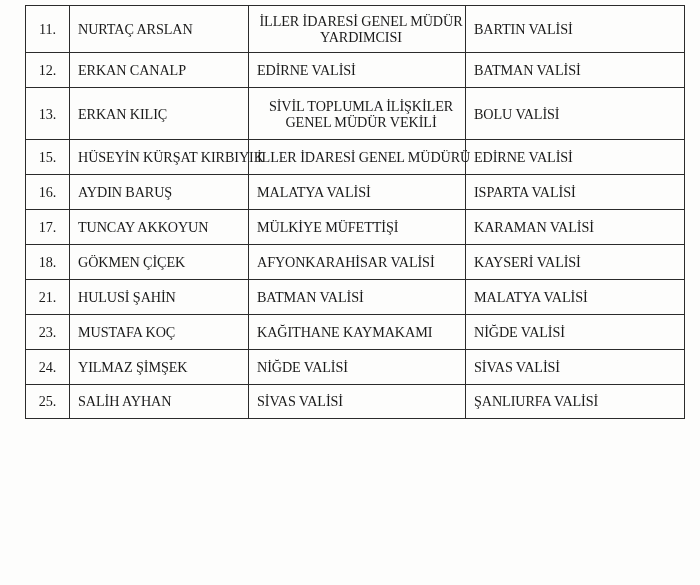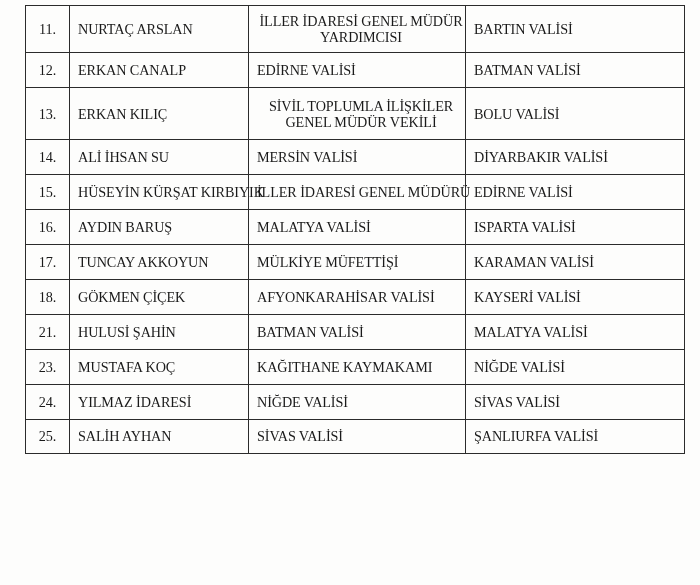--- a/index.html
+++ b/index.html
@@ -73,26 +73,20 @@
         <td class="col-old">EDİRNE VALİSİ</td>
         <td class="col-new">BATMAN VALİSİ</td>
       </tr>
       <tr class="h53">
         <td class="col-no">13.</td>
         <td class="col-name">ERKAN KILIÇ</td>
         <td class="col-old wrap">SİVİL TOPLUMLA İLİŞKİLER GENEL MÜDÜR VEKİLİ</td>
         <td class="col-new">BOLU VALİSİ</td>
       </tr>
       <tr class="h36">
-        <td class="col-no">14.</td>
-        <td class="col-name">ALİ İHSAN SU</td>
-        <td class="col-old">MERSİN VALİSİ</td>
-        <td class="col-new">DİYARBAKIR VALİSİ</td>
-      </tr>
-      <tr class="h36">
         <td class="col-no">15.</td>
         <td class="col-name">HÜSEYİN KÜRŞAT KIRBIYIK</td>
         <td class="col-old">İLLER İDARESİ GENEL MÜDÜRÜ</td>
         <td class="col-new">EDİRNE VALİSİ</td>
       </tr>
       <tr class="h36">
         <td class="col-no">16.</td>
         <td class="col-name">AYDIN BARUŞ</td>
         <td class="col-old">MALATYA VALİSİ</td>
         <td class="col-new">ISPARTA VALİSİ</td>
@@ -116,21 +110,21 @@
         <td class="col-new">MALATYA VALİSİ</td>
       </tr>
       <tr class="h36">
         <td class="col-no">23.</td>
         <td class="col-name">MUSTAFA KOÇ</td>
         <td class="col-old">KAĞITHANE KAYMAKAMI</td>
         <td class="col-new">NİĞDE VALİSİ</td>
       </tr>
       <tr class="h36">
         <td class="col-no">24.</td>
-        <td class="col-name">YILMAZ İDARESİ</td>
+        <td class="col-name">YILMAZ ŞİMŞEK</td>
         <td class="col-old">NİĞDE VALİSİ</td>
         <td class="col-new">SİVAS VALİSİ</td>
       </tr>
       <tr class="h35">
         <td class="col-no">25.</td>
         <td class="col-name">SALİH AYHAN</td>
         <td class="col-old">SİVAS VALİSİ</td>
         <td class="col-new">ŞANLIURFA VALİSİ</td>
       </tr>
     </tbody>

